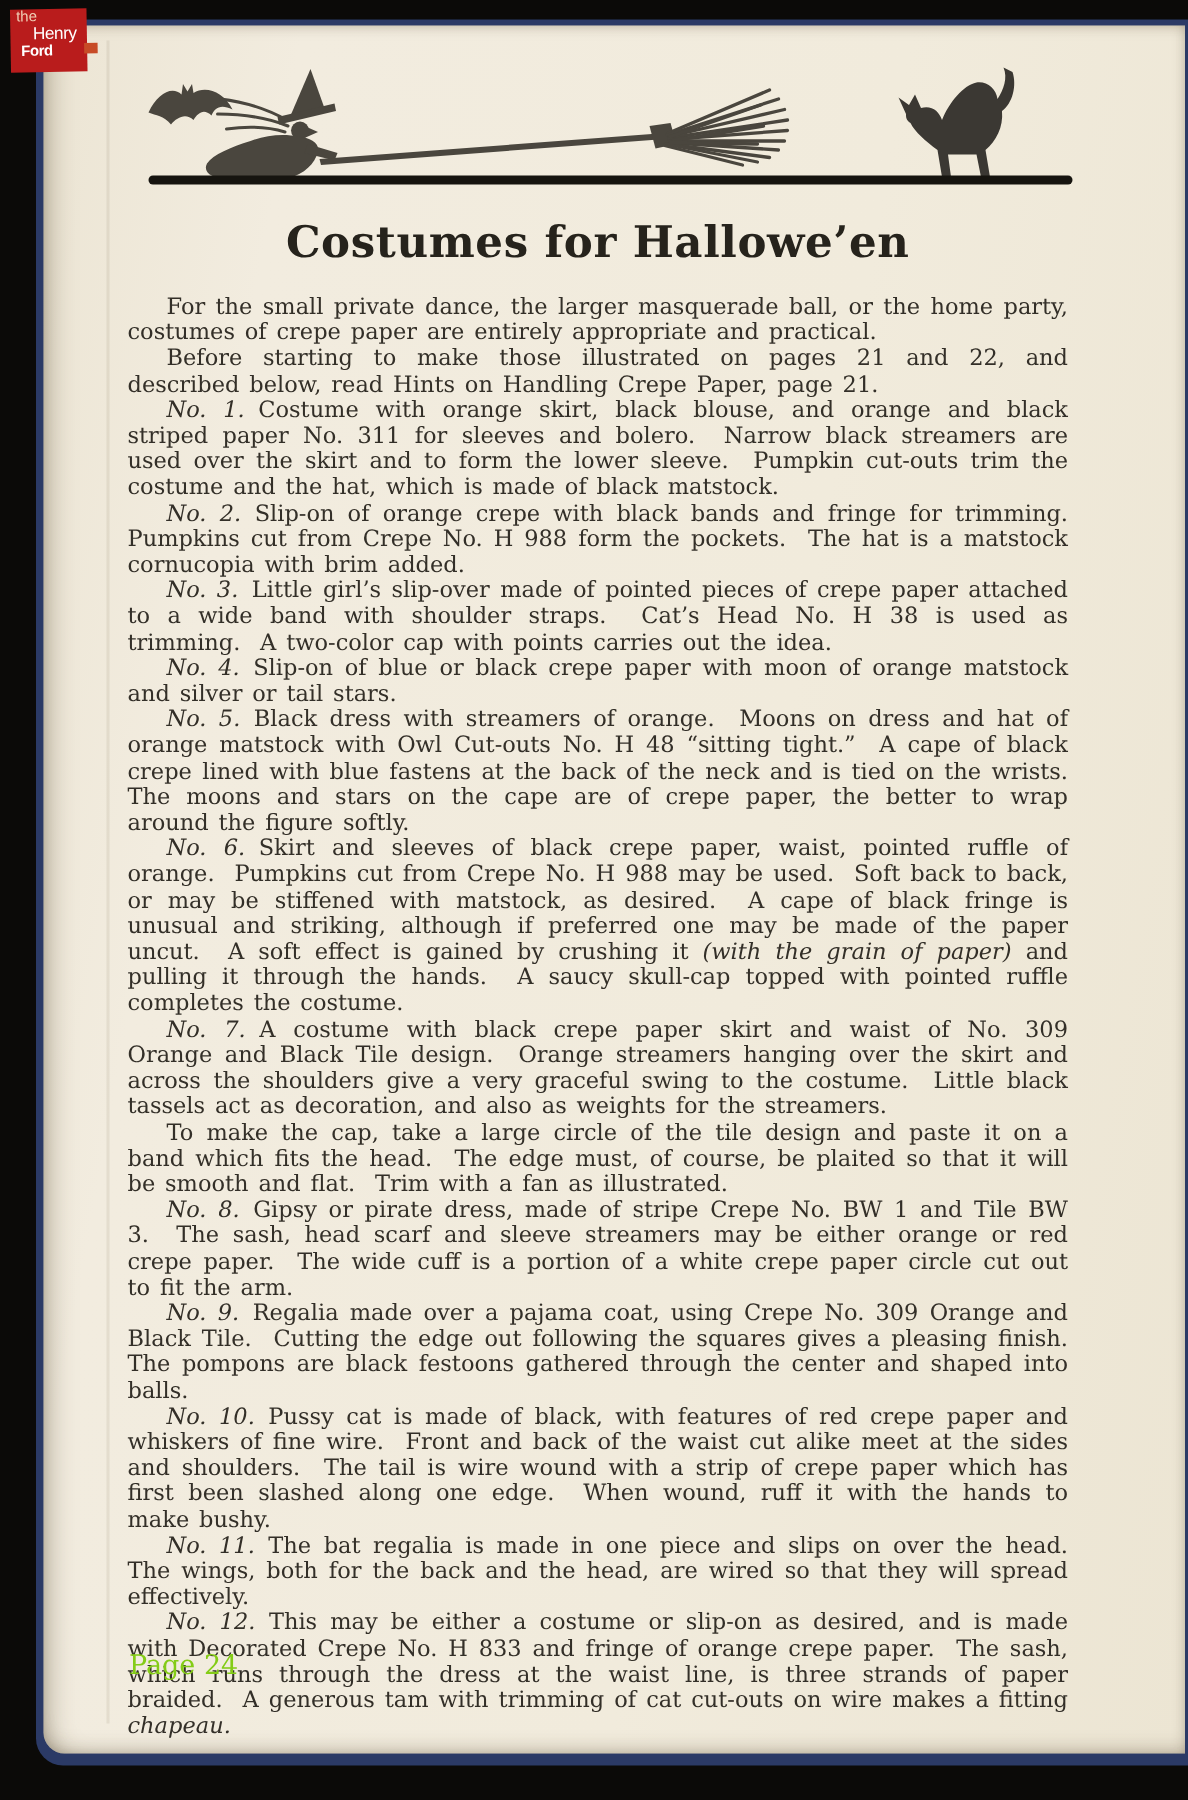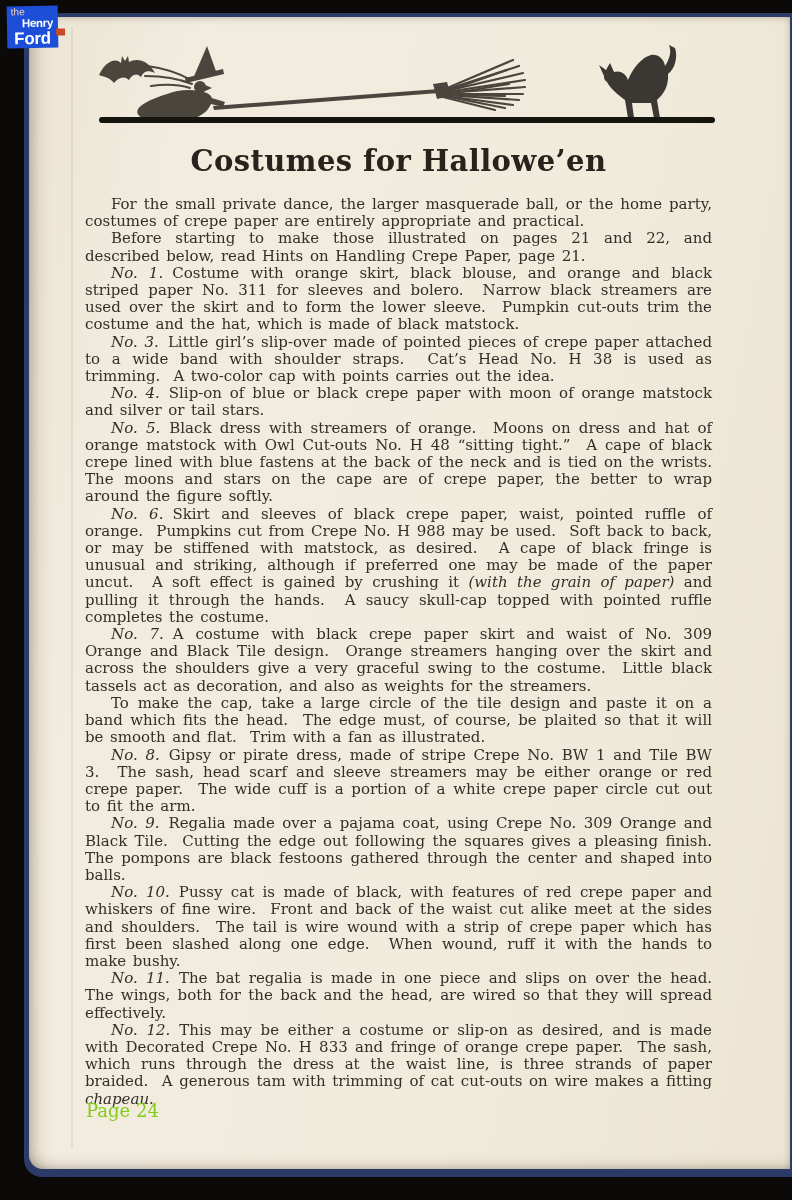--- a/index.html
+++ b/index.html
@@ -26,31 +26,31 @@
                inset 0 -10px 16px -12px rgba(70,55,30,.4),
                inset 0 6px 10px -8px rgba(70,55,30,.3);
   }
   .crease{
     position:absolute;left:42px;top:10px;bottom:20px;width:2px;
     background:rgba(110,90,60,.10);
   }
   
   .logo{
     position:absolute;left:7px;top:6px;width:51px;height:42px;
-    background:#1d4ed8;
+    background:#b91c1c;
     transform:rotate(-1deg);
     z-index:6;
     font-family:"Liberation Sans","DejaVu Sans",sans-serif;
   }
   .logo:after{
     content:"";position:absolute;right:-7px;top:23px;width:9px;height:7px;background:#c74b27;
   }
   .logo .the{position:absolute;left:4px;top:0px;font-size:10px;color:#f0cdb4;}
-  .logo .henry{position:absolute;left:15px;top:11px;font-size:11.5px;font-weight:bold;color:#ffffff;letter-spacing:-.3px;}
-  .logo .ford{position:absolute;left:7px;top:23px;font-size:17px;font-weight:bold;color:#ffffff;letter-spacing:-.3px;}
+  .logo .henry{position:absolute;left:15px;top:11px;font-size:11.5px;font-weight:normal;color:#ffffff;letter-spacing:-.3px;}
+  .logo .ford{position:absolute;left:7px;top:23px;font-size:10px;font-weight:bold;color:#ffffff;letter-spacing:-.3px;}
   
   .art{position:absolute;left:95px;top:44px;width:625px;height:80px;z-index:2;}
   .rule{position:absolute;left:99px;top:117px;width:616px;height:6px;background:#16140f;border-radius:3px;z-index:2;}
   .title{
     position:absolute;left:85px;top:144px;width:627px;
     text-align:center;
     font-size:29px;font-weight:bold;color:#26231c;
     letter-spacing:.4px;
     z-index:2;
   }
@@ -134,20 +134,21 @@
 </div>
 
 <div class="rule"></div>
 
 <div class="title">Costumes for Hallowe’en</div>
 
 <div class="body-text">
   <p class="para"><span class="lbl"></span><span>For the small private dance, the larger masquerade ball, or the home party, costumes of crepe paper are entirely appropriate and practical.</span><span class="it"></span><span></span></p>
   <p class="para"><span class="lbl"></span><span>Before starting to make those illustrated on pages 21 and 22, and described below, read Hints on Handling Crepe Paper, page 21.</span><span class="it"></span><span></span></p>
   <p class="para"><span class="lbl">No. 1.</span><span>Costume with orange skirt, black blouse, and orange and black striped paper No. 311 for sleeves and bolero.  Narrow black streamers are used over the skirt and to form the lower sleeve.  Pumpkin cut-outs trim the costume and the hat, which is made of black matstock.</span><span class="it"></span><span></span></p>
+  <p class="para"><span class="lbl">No. 2.</span><span>Slip-on of orange crepe with black bands and fringe for trimming.  Pumpkins cut from Crepe No. H 988 form the pockets.  The hat is a matstock cornucopia with brim added.</span><span class="it"></span><span></span></p>
   <p class="para"><span class="lbl">No. 3.</span><span>Little girl’s slip-over made of pointed pieces of crepe paper attached to a wide band with shoulder straps.  Cat’s Head No. H 38 is used as trimming.  A two-color cap with points carries out the idea.</span><span class="it"></span><span></span></p>
   <p class="para"><span class="lbl">No. 4.</span><span>Slip-on of blue or black crepe paper with moon of orange matstock and silver or tail stars.</span><span class="it"></span><span></span></p>
   <p class="para"><span class="lbl">No. 5.</span><span>Black dress with streamers of orange.  Moons on dress and hat of orange matstock with Owl Cut-outs No. H 48 “sitting tight.”  A cape of black crepe lined with blue fastens at the back of the neck and is tied on the wrists.  The moons and stars on the cape are of crepe paper, the better to wrap around the figure softly.</span><span class="it"></span><span></span></p>
   <p class="para"><span class="lbl">No. 6.</span><span>Skirt and sleeves of black crepe paper, waist, pointed ruffle of orange.  Pumpkins cut from Crepe No. H 988 may be used.  Soft back to back, or may be stiffened with matstock, as desired.  A cape of black fringe is unusual and striking, although if preferred one may be made of the paper uncut.  A soft effect is gained by crushing it </span><span class="it">(with the grain of paper)</span><span> and pulling it through the hands.  A saucy skull-cap topped with pointed ruffle completes the costume.</span></p>
   <p class="para"><span class="lbl">No. 7.</span><span>A costume with black crepe paper skirt and waist of No. 309 Orange and Black Tile design.  Orange streamers hanging over the skirt and across the shoulders give a very graceful swing to the costume.  Little black tassels act as decoration, and also as weights for the streamers.</span><span class="it"></span><span></span></p>
   <p class="para"><span class="lbl"></span><span>To make the cap, take a large circle of the tile design and paste it on a band which fits the head.  The edge must, of course, be plaited so that it will be smooth and flat.  Trim with a fan as illustrated.</span><span class="it"></span><span></span></p>
   <p class="para"><span class="lbl">No. 8.</span><span>Gipsy or pirate dress, made of stripe Crepe No. BW 1 and Tile BW 3.  The sash, head scarf and sleeve streamers may be either orange or red crepe paper.  The wide cuff is a portion of a white crepe paper circle cut out to fit the arm.</span><span class="it"></span><span></span></p>
   <p class="para"><span class="lbl">No. 9.</span><span>Regalia made over a pajama coat, using Crepe No. 309 Orange and Black Tile.  Cutting the edge out following the squares gives a pleasing finish.  The pompons are black festoons gathered through the center and shaped into balls.</span><span class="it"></span><span></span></p>
   <p class="para"><span class="lbl">No. 10.</span><span>Pussy cat is made of black, with features of red crepe paper and whiskers of fine wire.  Front and back of the waist cut alike meet at the sides and shoulders.  The tail is wire wound with a strip of crepe paper which has first been slashed along one edge.  When wound, ruff it with the hands to make bushy.</span><span class="it"></span><span></span></p>
   <p class="para"><span class="lbl">No. 11.</span><span>The bat regalia is made in one piece and slips on over the head.  The wings, both for the back and the head, are wired so that they will spread effectively.</span><span class="it"></span><span></span></p>

